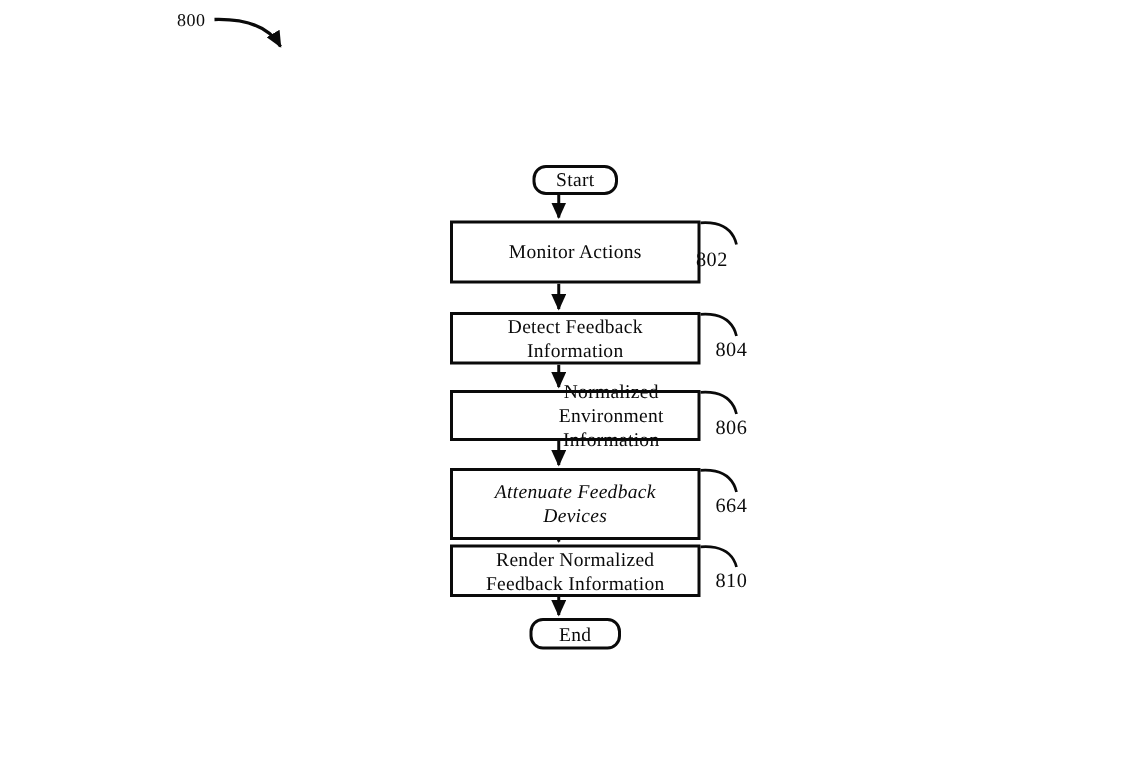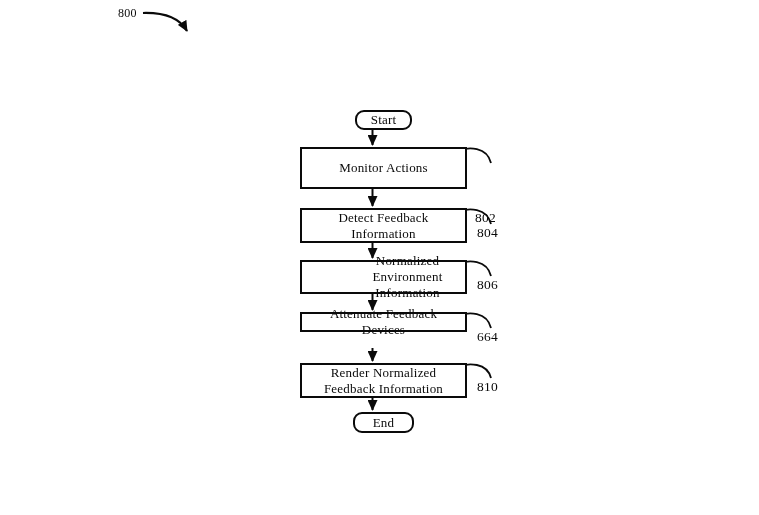--- a/index.html
+++ b/index.html
@@ -36,29 +36,29 @@
   .terminal {
     border-radius: 9px;
     font-size: 13px;
   }
   .t-start { left: 344px; top: 110px; width: 57px; height: 20px; }
   .t-end   { left: 342px; top: 412px; width: 61px; height: 21px; }
   .step { left: 289px; width: 167px; }
   .b1 { top: 147px; height: 42px; }
   .b2 { top: 208px; height: 35px; }
   .b3 { top: 260px; height: 34px; padding-left: 48px; }
-  .b4 { top: 312px; height: 20px; }
+  .b4 { top: 312px; height: 48px; font-style: italic; }
   .b5 { top: 363px; height: 35px; }
   .ref-num {
     position: absolute;
     font-size: 13.5px;
     letter-spacing: 0.3px;
     color: #0a0a0a;
   }
-  .r1 { left: 475px; top: 165px; margin-top: 45px; }
+  .r1 { left: 464px; top: 165px; }
   .r2 { left: 477px; top: 225px; }
   .r3 { left: 477px; top: 277px; }
   .r4 { left: 477px; top: 329px; }
   .r5 { left: 477px; top: 379px; }
   .fig-num {
     position: absolute;
     left: 118px; top: 6px;
     font-size: 12px;
     letter-spacing: 0.3px;
   }

